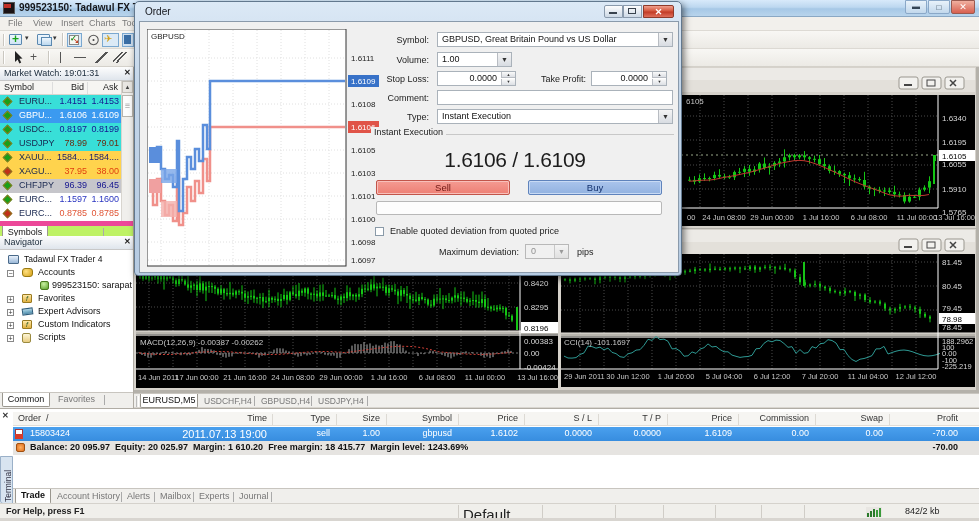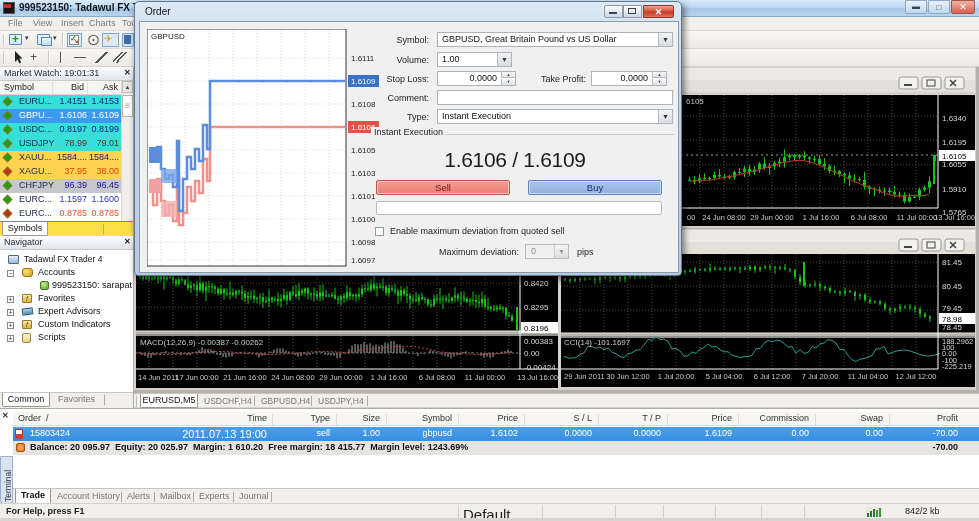--- a/index.html
+++ b/index.html
@@ -118,21 +118,21 @@
   <div class="lbl" style="left:19px;top:1px;font-size:9px;color:#17264f;">EURC...</div>
   <div class="lbl" style="right:34px;top:1px;font-size:9px;color:#2a35c0;">1.1597</div>
   <div class="lbl" style="right:2px;top:1px;font-size:9px;color:#2a35c0;">1.1600</div>
  </div>
     <div class="abs" style="left:0;top:140px;width:121px;height:14px;background:#ffffff;overflow:hidden;">
   <div class="abs" style="left:4px;top:3px;width:7px;height:7px;background:#c03018;border:1px solid #8a7a20;transform:rotate(45deg);"></div>
   <div class="lbl" style="left:19px;top:1px;font-size:9px;color:#17264f;">EURC...</div>
   <div class="lbl" style="right:34px;top:1px;font-size:9px;color:#e05535;">0.8785</div>
   <div class="lbl" style="right:2px;top:1px;font-size:9px;color:#e05535;">0.8785</div>
  </div>
- <div class="abs" style="left:0;top:154px;width:133px;height:15px;background:#fde047;border-top:1px solid #ec4899;">
+ <div class="abs" style="left:0;top:154px;width:133px;height:15px;background:#bef264;border-top:5px solid #ec4899;">
   <div class="abs" style="left:2px;top:0px;width:46px;height:14px;background:#fff;border:1px solid #9a978f;border-top:0;border-radius:0 0 2px 2px;font-size:9px;text-align:center;color:#111;line-height:13px;">Symbols</div>
   <div class="lbl" style="left:56px;top:1px;font-size:9px;color:#777;margin-top:24px;">Tick Chart</div>
   <div class="abs" style="left:103px;top:2px;width:1px;height:10px;background:#aaa;"></div>
  </div>
 </div>
 
 <div class="abs" style="left:0;top:236px;width:134px;height:172px;background:#fff;border-right:1px solid #b0aca4;">
  <div class="abs" style="left:0;top:0;width:133px;height:14px;background:linear-gradient(#fdfdfd,#dfe5ec);border-bottom:1px solid #c8c8c8;">
   <div class="lbl" style="left:4px;top:1px;font-size:9px;color:#20303f;">Navigator</div>
   <div class="lbl" style="left:124px;top:1px;font-size:8px;color:#222;font-weight:bold;">✕</div>
@@ -1123,20 +1123,20 @@
  </div>
  <div class="abs" style="left:231px;top:112px;width:303px;height:1px;background:#c8c8c8;"></div>
  <div class="lbl" style="left:231px;top:105px;font-size:9px;color:#222;background:#f0f0f0;padding:0 3px;">Instant Execution</div>
  <div class="lbl" style="left:375px;top:126px;width:0;font-size:21px;letter-spacing:-0.3px;color:#1c1c1c;">
         <span style="position:absolute;left:-100px;width:200px;text-align:center;white-space:nowrap;">1.6106 / 1.6109</span>
       </div>
  <div class="abs" style="left:236px;top:158px;width:134px;height:15px;background:linear-gradient(#f49b92,#ee7f74);border:1px solid #c2554a;border-radius:2px;box-shadow:inset 0 0 0 1px #f8c0ba;text-align:center;font-size:9.5px;color:#6e1813;line-height:14px;">Sell</div>
  <div class="abs" style="left:388px;top:158px;width:134px;height:15px;background:linear-gradient(#aac4ec,#92b2e0);border:1px solid #5f83bc;border-radius:2px;box-shadow:inset 0 0 0 1px #c8daf4;text-align:center;font-size:9.5px;color:#13316e;line-height:14px;">Buy</div>
  <div class="abs" style="left:236px;top:179px;width:286px;height:14px;background:#fdfdfd;border:1px solid #b8b8b8;border-radius:2px;"></div>
  <div class="abs" style="left:235px;top:205px;width:9px;height:9px;background:#fff;border:1px solid #8a9aa8;"></div>
- <div class="lbl" style="left:250px;top:204px;font-size:9px;color:#222;">Enable maximum deviation from quoted sell</div>
+ <div class="lbl" style="left:250px;top:204px;font-size:9px;color:#222;">Enable quoted deviation from quoted price</div>
  <div class="lbl" style="right:159px;top:225px;font-size:9px;color:#222;">Maximum deviation:</div>
  <div class="abs" style="left:385px;top:222px;width:44px;height:15px;background:#f0f0f0;border:1px solid #b8b8b8;">
    <div class="lbl" style="left:5px;top:1px;font-size:9px;color:#909090;">0</div>
    <div class="abs" style="right:0;top:0;width:14px;height:13px;background:linear-gradient(#f4f4f4,#e0e0e0);border-left:1px solid #c8c8c8;text-align:center;font-size:7px;color:#999;line-height:13px;">▼</div>
  </div>
  <div class="lbl" style="left:437px;top:225px;font-size:9px;color:#222;">pips</div>
  </div>
 </div>
 </body></html>

